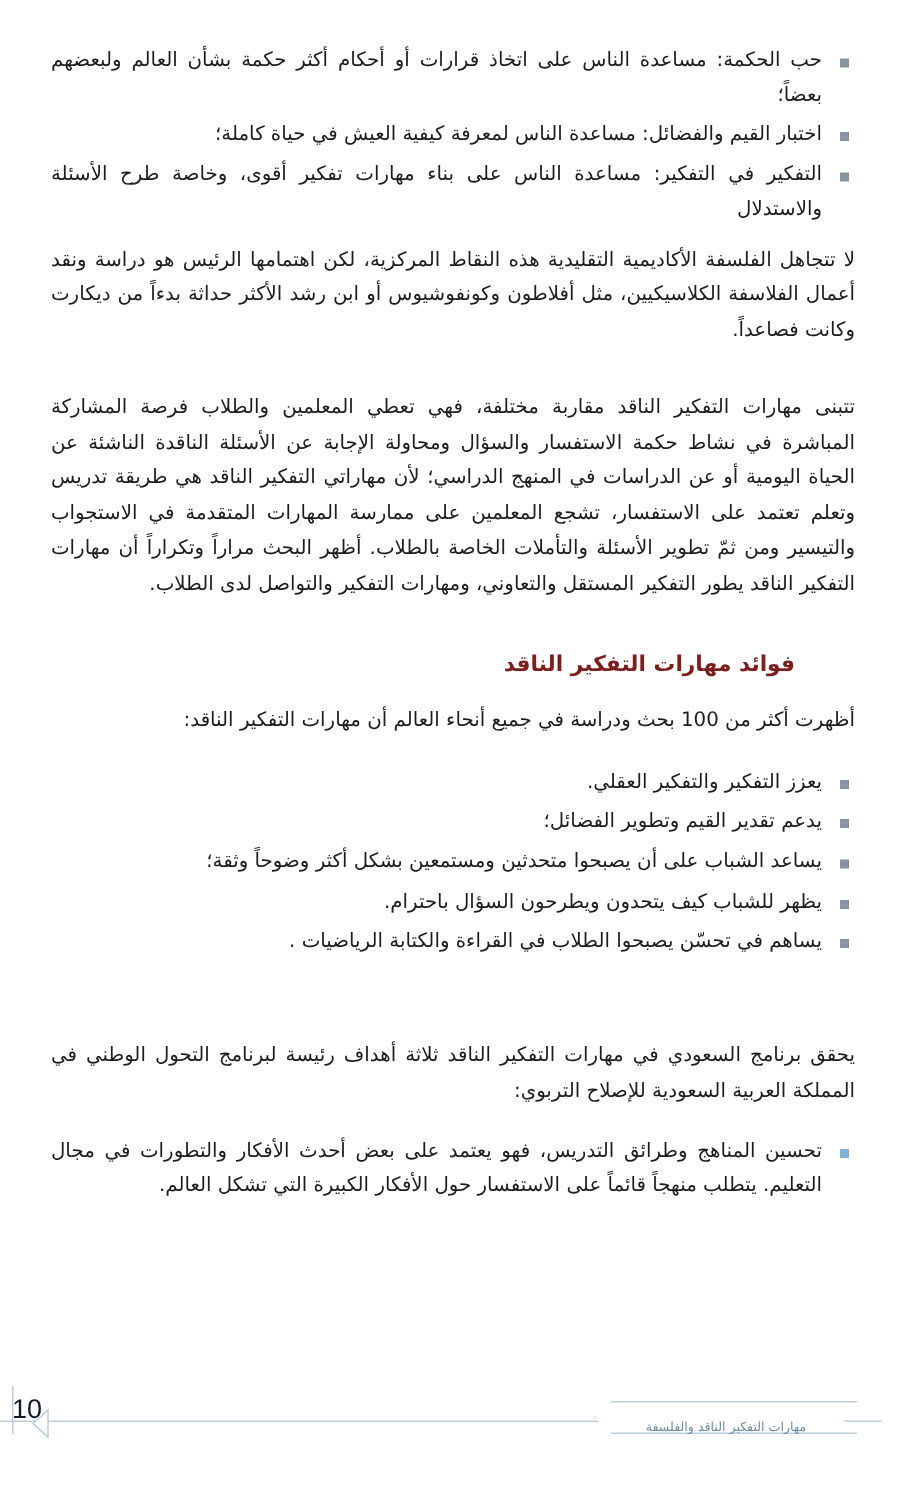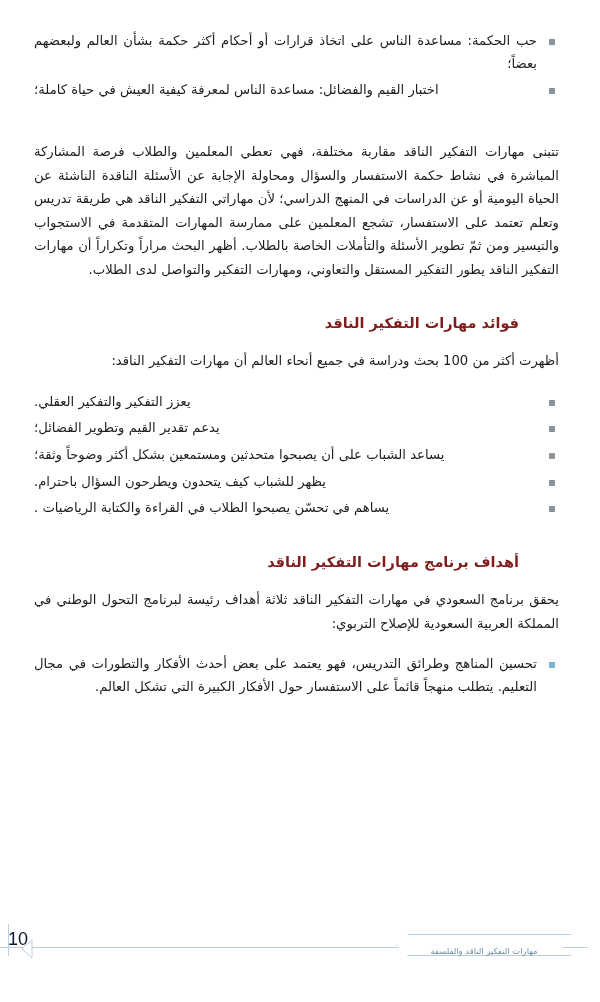--- a/index.html
+++ b/index.html
@@ -18,21 +18,21 @@
 
   .page {
     position: absolute;
     inset: 0;
     background: #ffffff;
   }
 
   .content {
     position: absolute;
     top: 30px;
-    right: 41px;
+    right: 30px;
     left: 34px;
     direction: rtl;
     text-align: justify;
   }
 
   
   .bullet-list {
     list-style: none;
     margin: 0;
     padding: 0;
@@ -58,21 +58,21 @@
   }
   .bullet-list.blue-bullets .bullet-item::before {
     background: #7fb3d5;
   }
   .bullet-list.gray-bullets .bullet-item::before {
     background: #8a949e;
   }
 
   
   .bullet-item.plain {
-    text-align: left;
+    text-align: right;
   }
 
   
   .para {
     font-size: 13.2px;
     line-height: 1.78;
     text-align: justify;
     margin: 0;
     color: #1d1d1d;
   }
@@ -175,24 +175,26 @@
 </head>
 <body>
 
 <div class="page">
 
   <div class="content">
 
     <ul class="bullet-list gray-bullets">
       <li class="bullet-item">حب الحكمة: مساعدة الناس على اتخاذ قرارات أو أحكام أكثر حكمة بشأن العالم ولبعضهم بعضاً؛</li>
       <li class="bullet-item plain">اختبار القيم والفضائل: مساعدة الناس لمعرفة كيفية العيش في حياة كاملة؛</li>
+      <li class="bullet-item">التفكير في التفكير: مساعدة الناس على بناء مهارات تفكير أقوى، وخاصة طرح الأسئلة والاستدلال</li>
     </ul>
 
     <div class="spacer-sm"></div>
 
+    <p class="para">لا تتجاهل الفلسفة الأكاديمية التقليدية هذه النقاط المركزية، لكن اهتمامها الرئيس هو دراسة ونقد أعمال الفلاسفة الكلاسيكيين، مثل أفلاطون وكونفوشيوس أو ابن رشد الأكثر حداثة بدءاً من ديكارت وكانت فصاعداً.</p>
 
     <div class="spacer-lg"></div>
 
     <p class="para">تتبنى مهارات التفكير الناقد مقاربة مختلفة، فهي تعطي المعلمين والطلاب فرصة المشاركة المباشرة في نشاط حكمة الاستفسار والسؤال ومحاولة الإجابة عن الأسئلة الناقدة الناشئة عن الحياة اليومية أو عن الدراسات في المنهج الدراسي؛ لأن مهاراتي التفكير الناقد هي طريقة تدريس وتعلم تعتمد على الاستفسار، تشجع المعلمين على ممارسة المهارات المتقدمة في الاستجواب والتيسير ومن ثمّ تطوير الأسئلة والتأملات الخاصة بالطلاب. أظهر البحث مراراً وتكراراً أن مهارات التفكير الناقد يطور التفكير المستقل والتعاوني، ومهارات التفكير والتواصل لدى الطلاب.</p>
 
     <div class="spacer-xl"></div>
 
     <h2 class="section-heading">فوائد مهارات التفكير الناقد</h2>
 
     <div class="spacer-md"></div>
@@ -204,21 +206,20 @@
     <ul class="bullet-list gray-bullets">
       <li class="bullet-item plain">يعزز التفكير والتفكير العقلي.</li>
       <li class="bullet-item plain">يدعم تقدير القيم وتطوير الفضائل؛</li>
       <li class="bullet-item plain">يساعد الشباب على أن يصبحوا متحدثين ومستمعين بشكل أكثر وضوحاً وثقة؛</li>
       <li class="bullet-item plain">يظهر للشباب كيف يتحدون ويطرحون السؤال باحترام.</li>
       <li class="bullet-item plain">يساهم في تحسّن يصبحوا الطلاب في القراءة والكتابة الرياضيات .</li>
     </ul>
 
     <div class="spacer-xl"></div>
 
-    <h2 class="section-heading">أهداف برنامج مهارات التفكير الناقد</h2>
 
     <div class="spacer-md"></div>
 
     <p class="para">يحقق برنامج السعودي في مهارات التفكير الناقد ثلاثة أهداف رئيسة لبرنامج التحول الوطني في المملكة العربية السعودية للإصلاح التربوي:</p>
 
     <div class="spacer-md"></div>
 
     <ul class="bullet-list blue-bullets">
       <li class="bullet-item">تحسين المناهج وطرائق التدريس، فهو يعتمد على بعض أحدث الأفكار والتطورات في مجال التعليم.  يتطلب منهجاً قائماً على الاستفسار حول الأفكار الكبيرة التي تشكل العالم.</li>
     </ul>

